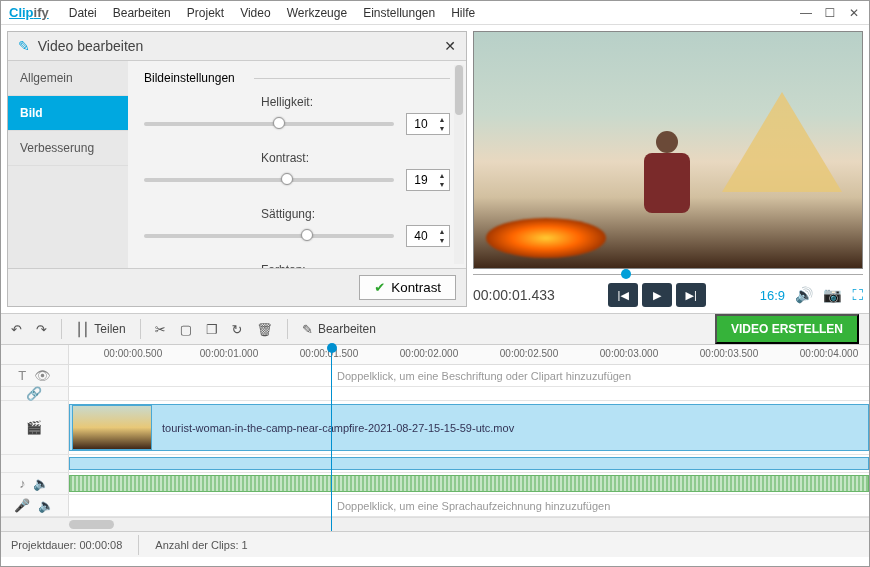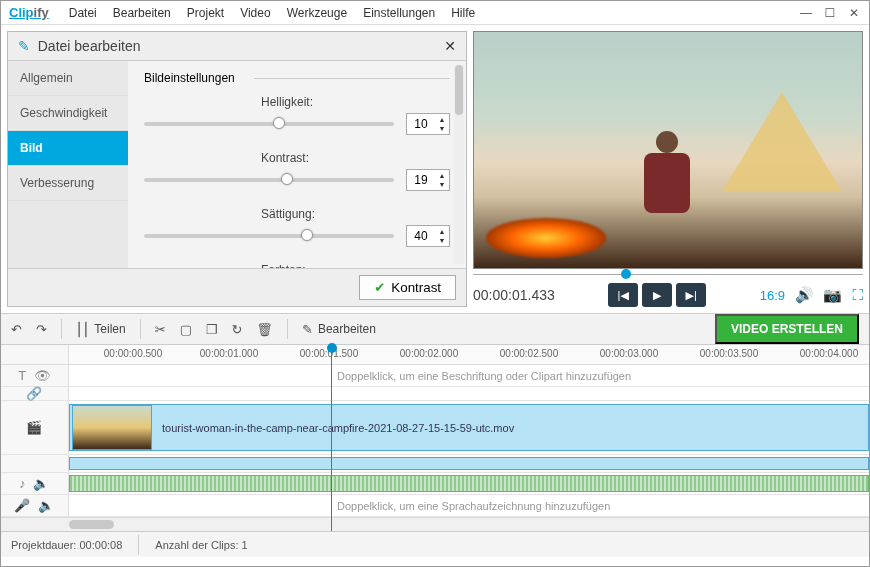--- a/index.html
+++ b/index.html
@@ -118,27 +118,26 @@
     <span>☐</span>
     <span>✕</span>
   </div>
 </div>
 
 <div class="main-row">
 
   <div class="edit-panel">
     <div class="edit-panel-header">
       <span class="icon">✎</span>
-      <span class="title">Datei bearbeiten</span>
+      <span class="title">Video bearbeiten</span>
       <span class="close">✕</span>
     </div>
     <div class="edit-panel-body">
       <div class="edit-tabs">
         <div class="edit-tab">Allgemein</div>
-        <div class="edit-tab">Geschwindigkeit</div>
         <div class="edit-tab active">Bild</div>
         <div class="edit-tab">Verbesserung</div>
       </div>
       <div class="edit-settings">
         <div class="scroll-panel">
             <div class="scroll-thumb"></div>
           </div>
         <div class="group-label">Bildeinstellungen</div>
 
         <div class="setting-row">

